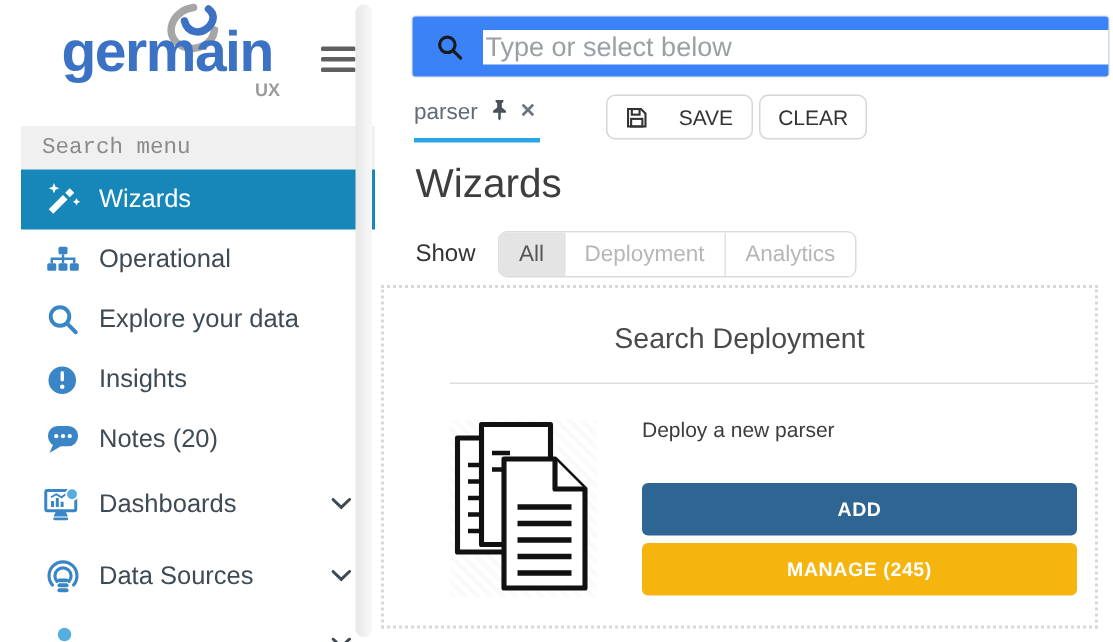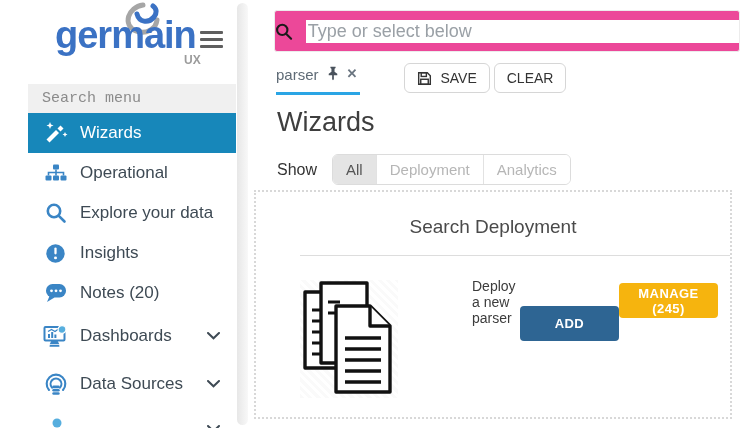--- a/index.html
+++ b/index.html
@@ -1,20 +1,20 @@
 <!DOCTYPE html>
 <html><head>
 <meta charset="utf-8">
 <style>
   html,body{margin:0;padding:0;width:742px;height:428px;overflow:hidden;
     font-family:"Liberation Sans",sans-serif;background:#fff;color:#3e4a54;}
   *{box-sizing:border-box;}
 
   
-  .sidebar{position:absolute;left:0;top:0;width:236px;height:428px;background:#fff;padding-left:28px;}
+  .sidebar{position:absolute;left:14px;top:0;width:236px;height:428px;background:#fff;}
   .logo-wrap{position:relative;height:84px;}
   .logo-text{position:absolute;left:27px;top:16px;font-size:38px;font-weight:bold;
     color:#3b72c4;letter-spacing:-1px;line-height:1;}
   .logo-sub{position:absolute;left:156px;top:53px;font-size:12px;font-weight:bold;color:#9b9b9b;}
   .logo-swoosh{position:absolute;left:84px;top:1px;}
   .hamburger{position:absolute;right:13px;top:27px;width:23px;cursor:pointer;}
   .hamburger div{height:3px;background:#5f5f5f;margin:4px 0;border-radius:1px;}
 
   .menu-search{display:flex;align-items:center;height:29px;background:#f0f0f0;}
   .menu-search input{border:none;outline:none;background:transparent;width:100%;
@@ -29,32 +29,32 @@
   .nav-item.h50{height:50px;}
   .chev{margin-left:auto;margin-right:16px;display:flex;}
 
   
   .scroll-strip{position:absolute;left:237px;top:3px;width:11px;height:422px;
     background:linear-gradient(90deg,#e7e7e7,#f8f8f8);border-radius:6px;}
 
   
   .main{position:absolute;left:252px;top:0;width:490px;height:428px;background:#fff;}
 
-  .topsearch{position:absolute;left:22px;top:10px;width:466px;height:42px;background:#ec4899;
+  .topsearch{position:absolute;left:22px;top:10px;width:466px;height:42px;background:#3b82f6;
     border:1px solid #ececec;border-radius:3px;display:flex;align-items:center;
-    gap:13px;}
+    padding-left:16px;gap:13px;}
   .topsearch input{border:none;outline:none;font-size:18px;color:#444;width:100%;font-family:inherit;}
   .topsearch input::placeholder{color:#9aa0a6;}
 
   .tabrow{position:absolute;left:24px;top:63px;display:flex;align-items:flex-start;}
   .tab{display:flex;align-items:flex-start;gap:8px;padding:3px 3px 9px 0;
     border-bottom:3px solid #2aa5e5;color:#5f6b76;font-size:15px;cursor:pointer;}
   .tab .x{color:#6a7580;font-size:13px;font-weight:bold;cursor:pointer;}
   .tabbtns{margin-left:44px;display:flex;gap:4px;}
-  .tbtn{display:flex;align-items:center;gap:8px;border:1px solid #d6d6d6;border-radius:6px;
+  .tbtn{display:flex;align-items:center;gap:20px;border:1px solid #d6d6d6;border-radius:6px;
     background:#fff;padding:0 12px;height:30px;font-size:14px;color:#333;cursor:pointer;
     font-family:inherit;}
 
   .page-title{position:absolute;left:25px;top:107px;font-size:27px;font-weight:400;color:#3e3e3e;}
 
   .showrow{position:absolute;left:25px;top:154px;display:flex;align-items:center;gap:15px;
     font-size:16px;color:#333;}
   .seg{display:inline-flex;border:1px solid #dcdcdc;border-radius:6px;overflow:hidden;}
   .seg button{padding:6px 13px;font-size:15px;border:none;background:#fff;color:#b6b6b6;
     border-left:1px solid #e2e2e2;cursor:pointer;font-family:inherit;}
@@ -62,21 +62,21 @@
   .seg button.sel{background:#e4e4e4;color:#555;}
 
   .card{position:absolute;left:2px;top:190px;width:478px;height:229px;
     border:2px dotted #d8d8d8;background:#fff;}
   .card-title{text-align:center;margin-top:24px;font-size:19px;color:#4a4a4a;}
   .card-divider{border:none;border-top:1px solid #ddd;margin:17px 0 0 44px;}
   .card-row{display:flex;margin-top:22px;padding:0 12px 0 44px;}
   .doc-wrap{width:128px;display:flex;justify-content:flex-start;}
   .doc-hatch{width:98px;height:118px;margin-top:2px;
     background:repeating-linear-gradient(45deg,#fafafa 0 3px,#fff 3px 6px);}
-  .card-col{flex:1;display:flex;flex-direction:row;margin-left:44px;}
+  .card-col{flex:1;display:flex;flex-direction:column;}
   .card-desc{font-size:14px;color:#3c3c3c;}
   .cbtn{width:100%;height:35px;border:none;border-radius:4px;color:#fff;font-weight:bold;
     font-size:13px;letter-spacing:.4px;cursor:pointer;font-family:inherit;}
   .btn-add{margin-top:28px;background:#2e6593;}
   .btn-manage{margin-top:5px;background:#f6b40e;}
 </style>
 </head>
 <body>
 
 <div class="sidebar">

